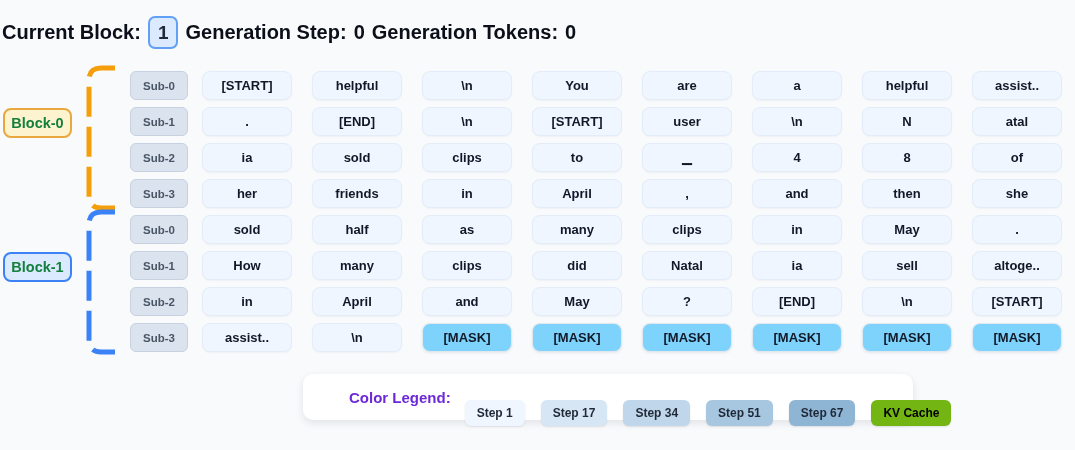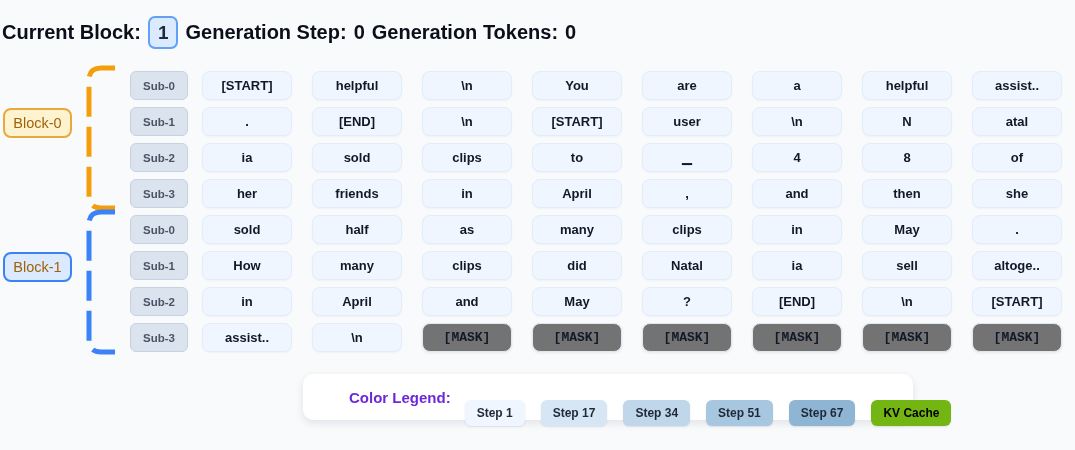--- a/index.html
+++ b/index.html
@@ -23,21 +23,21 @@
     min-width: 29px; height: 33px; padding: 0 8px;
     background: #dbeafe; border: 2px solid #62a0f6; border-radius: 7px;
     font-size: 19px; color: #1f2937;
   }
 
   
   .block-label {
     position: absolute; left: 3px; width: 69px; height: 30px;
     display: flex; align-items: center; justify-content: center;
     border-radius: 8px; border: 2px solid transparent;
-    font-size: 14.5px; font-weight: normal; color: #a16207;
+    font-size: 14.5px; font-weight: bold; color: #15803d;
   }
   #block-label-0 { top: 108px; }
   #block-label-1 { top: 252px; }
 
   
   .brace { position: absolute; left: 84px; width: 34px; height: 148px; }
   #brace-0 { top: 64px; }
   #brace-1 { top: 208px; }
 
   
@@ -60,23 +60,22 @@
   }
   .cell {
     height: 29px; border-radius: 8px;
     display: flex; align-items: center; justify-content: center;
     font-size: 13px; font-weight: bold; color: #111827;
     background: #eff6ff; border: 1px solid #e3edfa;
     box-shadow: 0 1px 2px rgba(15, 23, 42, 0.04);
     white-space: nowrap; overflow: hidden;
   }
   .cell.mask {
-    background: #737373; border: 1px solid #e2e8f0;
+    background: #7dd3fc; border: 1px solid #e2e8f0;
     box-shadow: 0 1px 3px rgba(15, 23, 42, 0.08);
-    font-family: Liberation Mono, monospace;
   }
 
   
   .legend {
     position: absolute; left: 303px; top: 374px; width: 610px; height: 46px;
     background: #ffffff; border-radius: 10px;
     box-shadow: 0 3px 9px rgba(15, 23, 42, 0.10);
     display: flex; align-items: center; gap: 14px; padding: 0 14px;
   }
   .legend-title { font-size: 15px; font-weight: bold; color: #6d28d9; white-space: nowrap; margin-left: 32px; }

